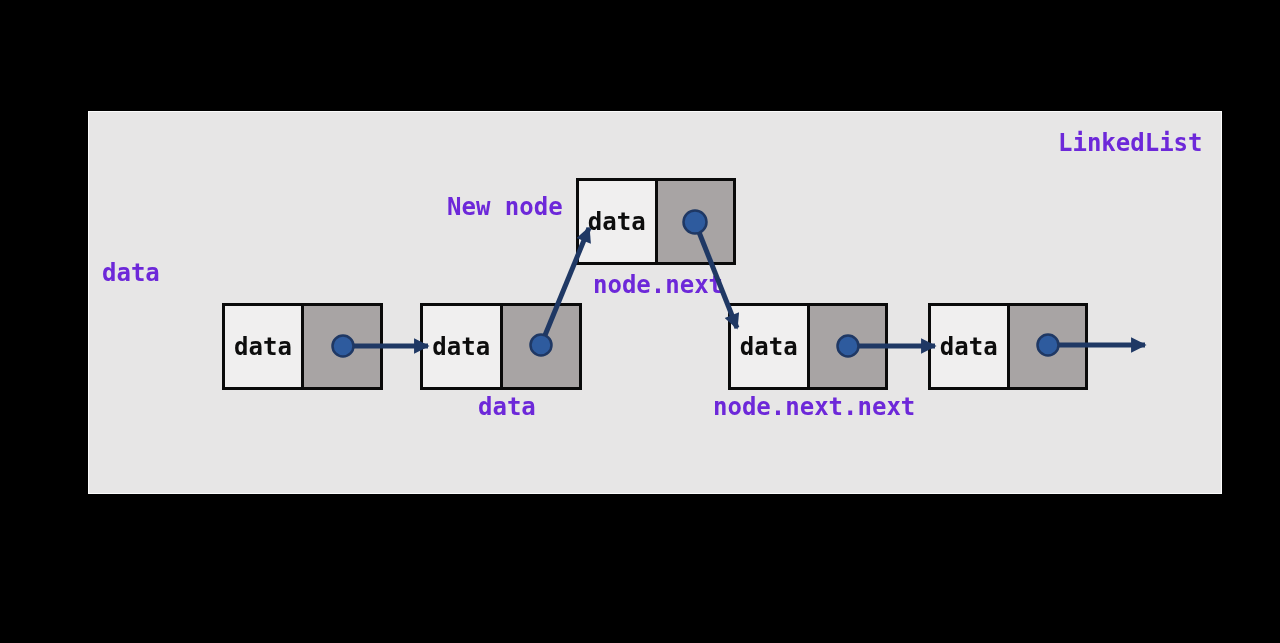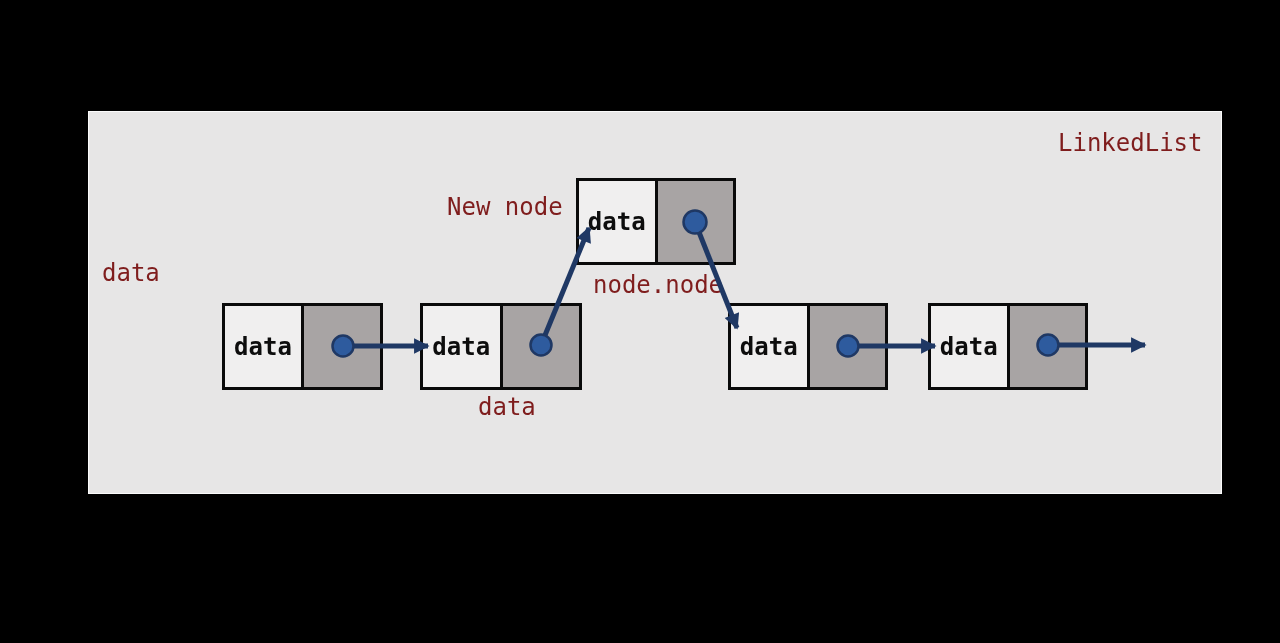--- a/index.html
+++ b/index.html
@@ -31,24 +31,24 @@
     flex: 1;
     display: flex;
     align-items: center;
     justify-content: center;
     background: #f0efef;
     border-right: 3px solid #0a0a0a;
   }
   .cell-ptr { flex: 1; background: #a8a4a4; }
   .lbl {
     position: absolute;
-    font-weight: normal;
+    font-weight: bold;
     font-size: 24px;
     line-height: 24px;
-    color: #7f1d1d;
+    color: #6d28d9;
     white-space: pre;
     z-index: 3;
   }
   .cell-data span {
     font-weight: bold;
     font-size: 24px;
     line-height: 24px;
     color: #0d0d0d;
   }
   #arrow-layer {
@@ -61,22 +61,23 @@
 </style>
 </head>
 <body>
 
 <div id="stage">
 
   <div id="panel">
     <div class="lbl" style="left:969px; top:19px;">LinkedList</div>
     <div class="lbl" style="left:13px; top:149px;">data</div>
     <div class="lbl" style="left:358px; top:83px;">New node</div>
-    <div class="lbl" style="left:504px; top:161px;">node.node</div>
+    <div class="lbl" style="left:504px; top:161px;">node.next</div>
     <div class="lbl" style="left:389px; top:283px;">data</div>
+    <div class="lbl" style="left:624px; top:283px;">node.next.next</div>
   </div>
 
   <div class="node" style="left:576px; top:178px; width:160px; height:87px;">
     <div class="cell-data">
       <span>data</span>
     </div>
     <div class="cell-ptr"></div>
   </div>
 
   <div class="node" style="left:222px; top:303px; width:161px; height:87px;">

